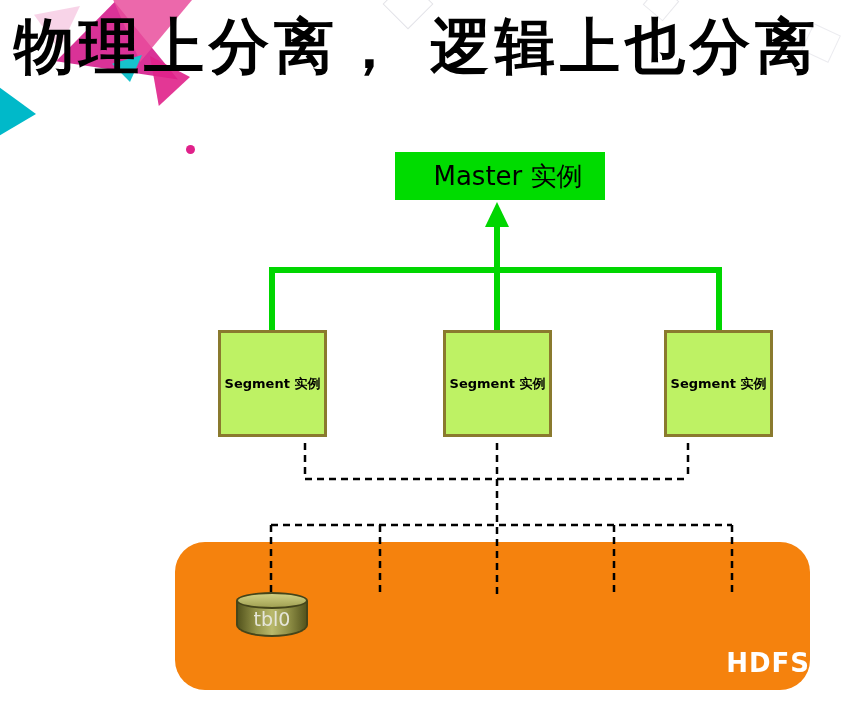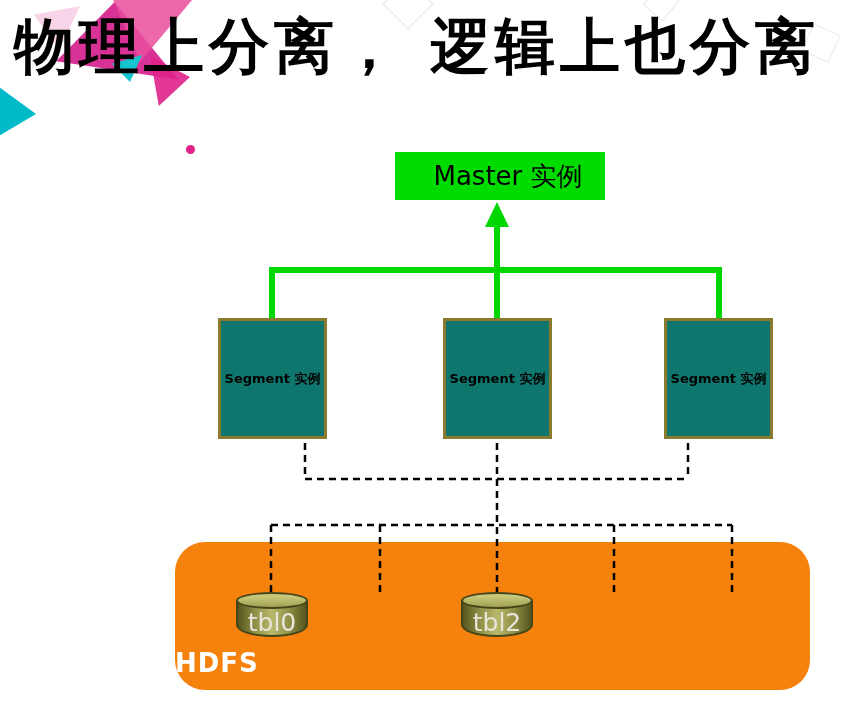--- a/index.html
+++ b/index.html
@@ -21,41 +21,41 @@
 
   .title { position:absolute; left:14px; top:12px; width:836px; font-size:60px; line-height:1.15;
            font-weight:800; color:#000; letter-spacing:5px; white-space:nowrap; z-index:1; }
 
   .connectors { position:absolute; left:0; top:0; z-index:2; pointer-events:none; }
 
   .master { position:absolute; left:395px; top:152px; width:210px; height:48px; background:#00dc00;
             display:flex; align-items:center; justify-content:center; z-index:3;
             font-size:26px; color:#000;padding-left:16px; }
 
-  .segment { position:absolute; top:318px; width:109px; height:121px; background:#0f766e;
+  .segment { position:absolute; top:330px; width:109px; height:107px; background:#bef264;
              border:3px solid #8a7a2e; display:flex; align-items:center; justify-content:center;
              z-index:3; font-size:13px; font-weight:bold; color:#000; text-align:center; }
   .s0 { left:218px; } .s1 { left:443px; } .s2 { left:664px; }
 
   .hdfs-box { position:absolute; left:175px; top:542px; width:635px; height:148px;
               background:#f5820d; border-radius:30px; z-index:1; }
-  .hdfs-label { position:absolute; left:0; right:0; bottom:12px; text-align:left;
+  .hdfs-label { position:absolute; left:0; right:0; bottom:12px; text-align:right;
                 color:#ffffff; font-weight:bold; font-size:26px; letter-spacing:1px; }
 
   .cylinder { position:absolute; top:592px; width:72px; height:48px; z-index:3; }
   .c0 { left:236px; } .c1 { left:344px; } .c2 { left:461px; } .c3 { left:578px; } .c4 { left:696px; }
   .cyl-body { position:absolute; top:9px; left:0; width:72px; height:36px;
               border:2px solid #45451a; border-top:none;
               border-radius:0 0 36px 36px / 0 0 12px 12px;
               background:linear-gradient(90deg,#55551e 0%,#8f8f46 25%,#b9b96c 50%,#8f8f46 75%,#55551e 100%); }
   .cyl-top { position:absolute; top:0; left:0; width:72px; height:17px;
              border:2px solid #45451a; border-radius:50%;
              background:linear-gradient(180deg,#d0d084,#a2a254); }
   .cyl-label { position:absolute; top:16px; left:0; width:100%; text-align:center;
-               color:#e6e6da; font-size:25px; }
+               color:#e6e6da; font-size:19px; }
 </style>
 </head>
 <body>
 
 <div class="stage">
 
   <div>
     <div class="deco d6"></div>
     <div class="deco d1"></div>
     <div class="deco d2"></div>
@@ -108,19 +108,14 @@
   </div>
   <div class="segment s2">
     <span>Segment 实例</span>
   </div>
 
   <div class="cylinder c0">
     <div class="cyl-body"></div>
     <div class="cyl-top"></div>
     <div class="cyl-label">tbl0</div>
   </div>
-  <div class="cylinder c2">
-    <div class="cyl-body"></div>
-    <div class="cyl-top"></div>
-    <div class="cyl-label">tbl2</div>
-  </div>
 
 </div>
 
 </body></html>

